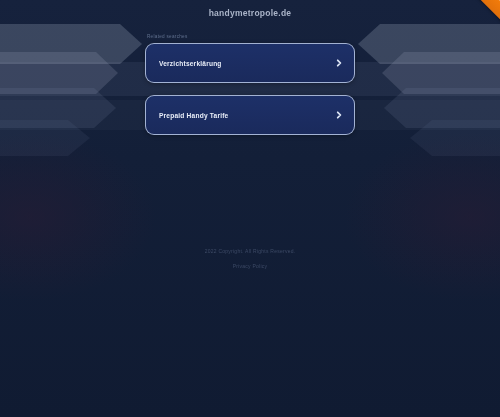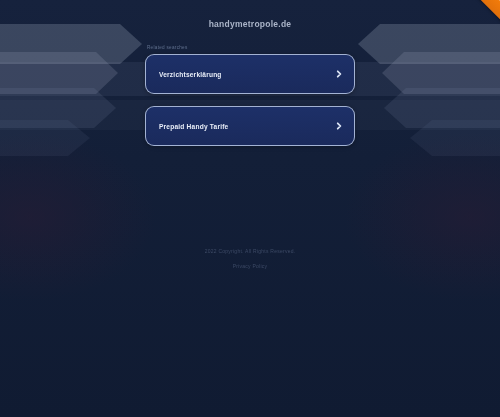--- a/index.html
+++ b/index.html
@@ -82,21 +82,21 @@
   
   #content {
     position: absolute;
     left: 0;
     top: 0;
     width: 500px;
   }
 
   #domain-title {
     text-align: center;
-    margin-top: 19px;
+    margin-top: 8px;
     font-size: 8.5px;
     font-weight: 700;
     letter-spacing: 0.25px;
     color: #aab4c8;
   }
 
   #links-wrap {
     width: 210px;
     margin: 0 auto;
     padding-top: 16px;

